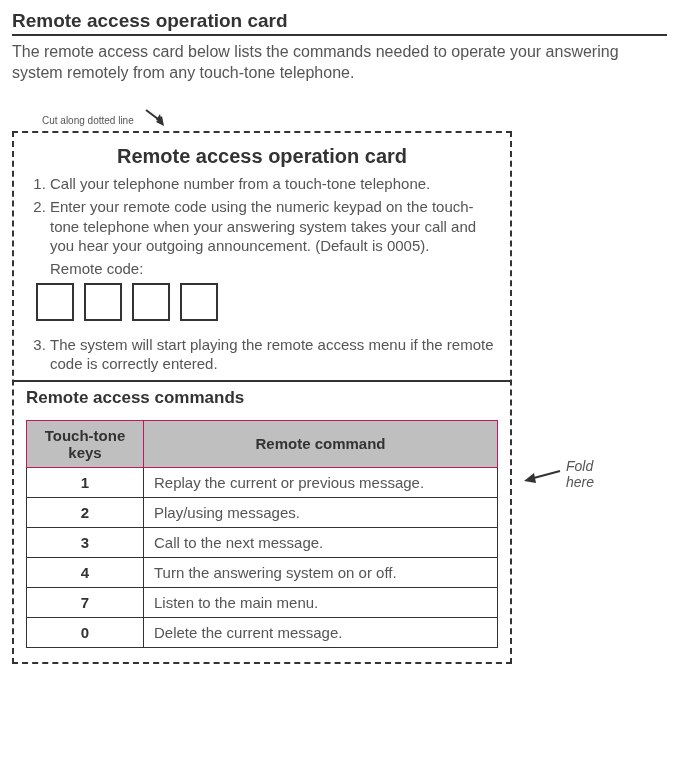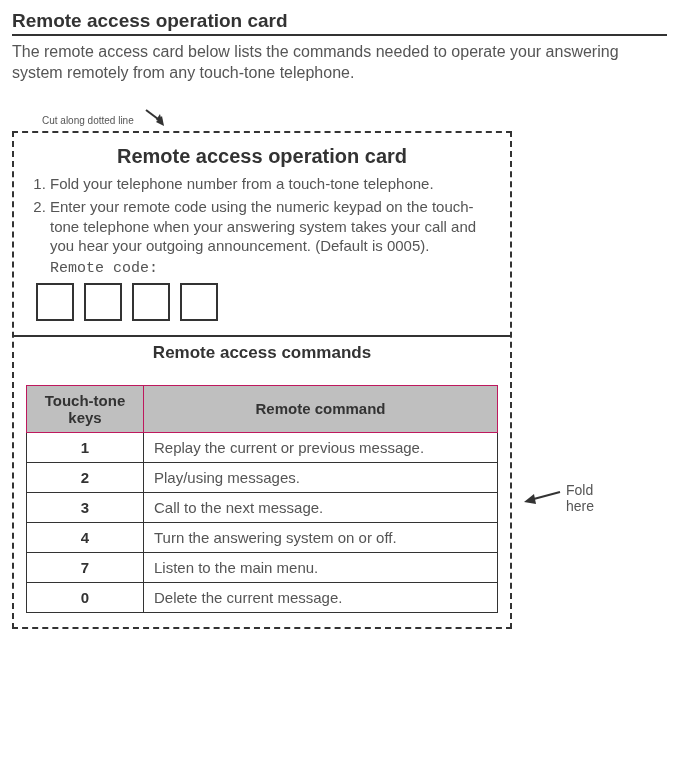--- a/index.html
+++ b/index.html
@@ -64,21 +64,20 @@
   }
   ol.steps li {
     margin-bottom: 4px;
     line-height: 1.3;
   }
   .remote-code-label {
     margin-left: 24px;
     margin-top: 2px;
     margin-bottom: 6px;
     color:#555;
-    font-family:Liberation Mono, monospace;
   }
   .code-boxes {
     display: flex;
     gap: 10px;
     margin-left: 10px;
     margin-bottom: 14px;
   }
   .code-box {
     width: 34px;
     height: 34px;
@@ -93,22 +92,21 @@
   .note b { color:#333; }
   .hr {
     border: none;
     border-top: 2px solid #333;
     margin: 6px -12px 6px -12px;
   }
   .commands-title {
     font-size: 17px;
     font-weight: bold;
     color: #333;
-    margin: 2px 0 22px 0;
-    text-align: center;
+    margin: 2px 0 12px 0;
   }
   table.commands {
     border-collapse: collapse;
     width: 100%;
     font-size: 15px;
   }
   table.commands th {
     background: #bfbfbf;
     color: #333;
     font-weight: bold;
@@ -123,24 +121,25 @@
   }
   table.commands td.key {
     text-align: center;
     font-weight: bold;
     color: #333;
     width: 90px;
   }
   .fold-annot {
     position: absolute;
     left: 510px;
-    top: 351px;
+    top: 327px;
     width: 140px;
     display: flex;
-    align-items: flex-start;
+    align-items: flex-end;
+    font-style: italic;
   }
   .fold-annot svg { flex-shrink:0; }
   .fold-text {
     font-size: 14px;
     color: #555;
     line-height: 1.2;
     margin-left: 4px;
   }
 </style>
 </head>
@@ -157,30 +156,33 @@
       <polygon points="18,14 12,12 16,6" fill="#333"></polygon>
       <polygon points="20,18 12,14 18,8" fill="#333"></polygon>
     </svg>
   </span>
 </div>
 
 <div class="card-wrapper">
   <div class="card">
     <div class="card-title">Remote access operation card</div>
     <ol class="steps">
-      <li>Fold your telephone number from a touch-tone telephone.</li>
+      <li>Call your telephone number from a touch-tone telephone.</li>
       <li>Enter your remote code using the numeric keypad on the touch-tone telephone when your answering system takes your call and you hear your outgoing announcement. (Default is 0005).</li>
     </ol>
     <div class="remote-code-label">Remote code:</div>
     <div class="code-boxes">
       <div class="code-box"></div>
       <div class="code-box"></div>
       <div class="code-box"></div>
       <div class="code-box"></div>
     </div>
+    <ol class="steps" start="3">
+      <li>The system will start playing the remote access menu if the remote code is correctly entered.</li>
+    </ol>
     <hr class="hr">
     <div class="commands-title">Remote access commands</div>
     <table class="commands">
       <thead>
         <tr>
           <th style="width:100px;">Touch-tone keys</th>
           <th>Remote command</th>
         </tr>
       </thead>
       <tbody>

